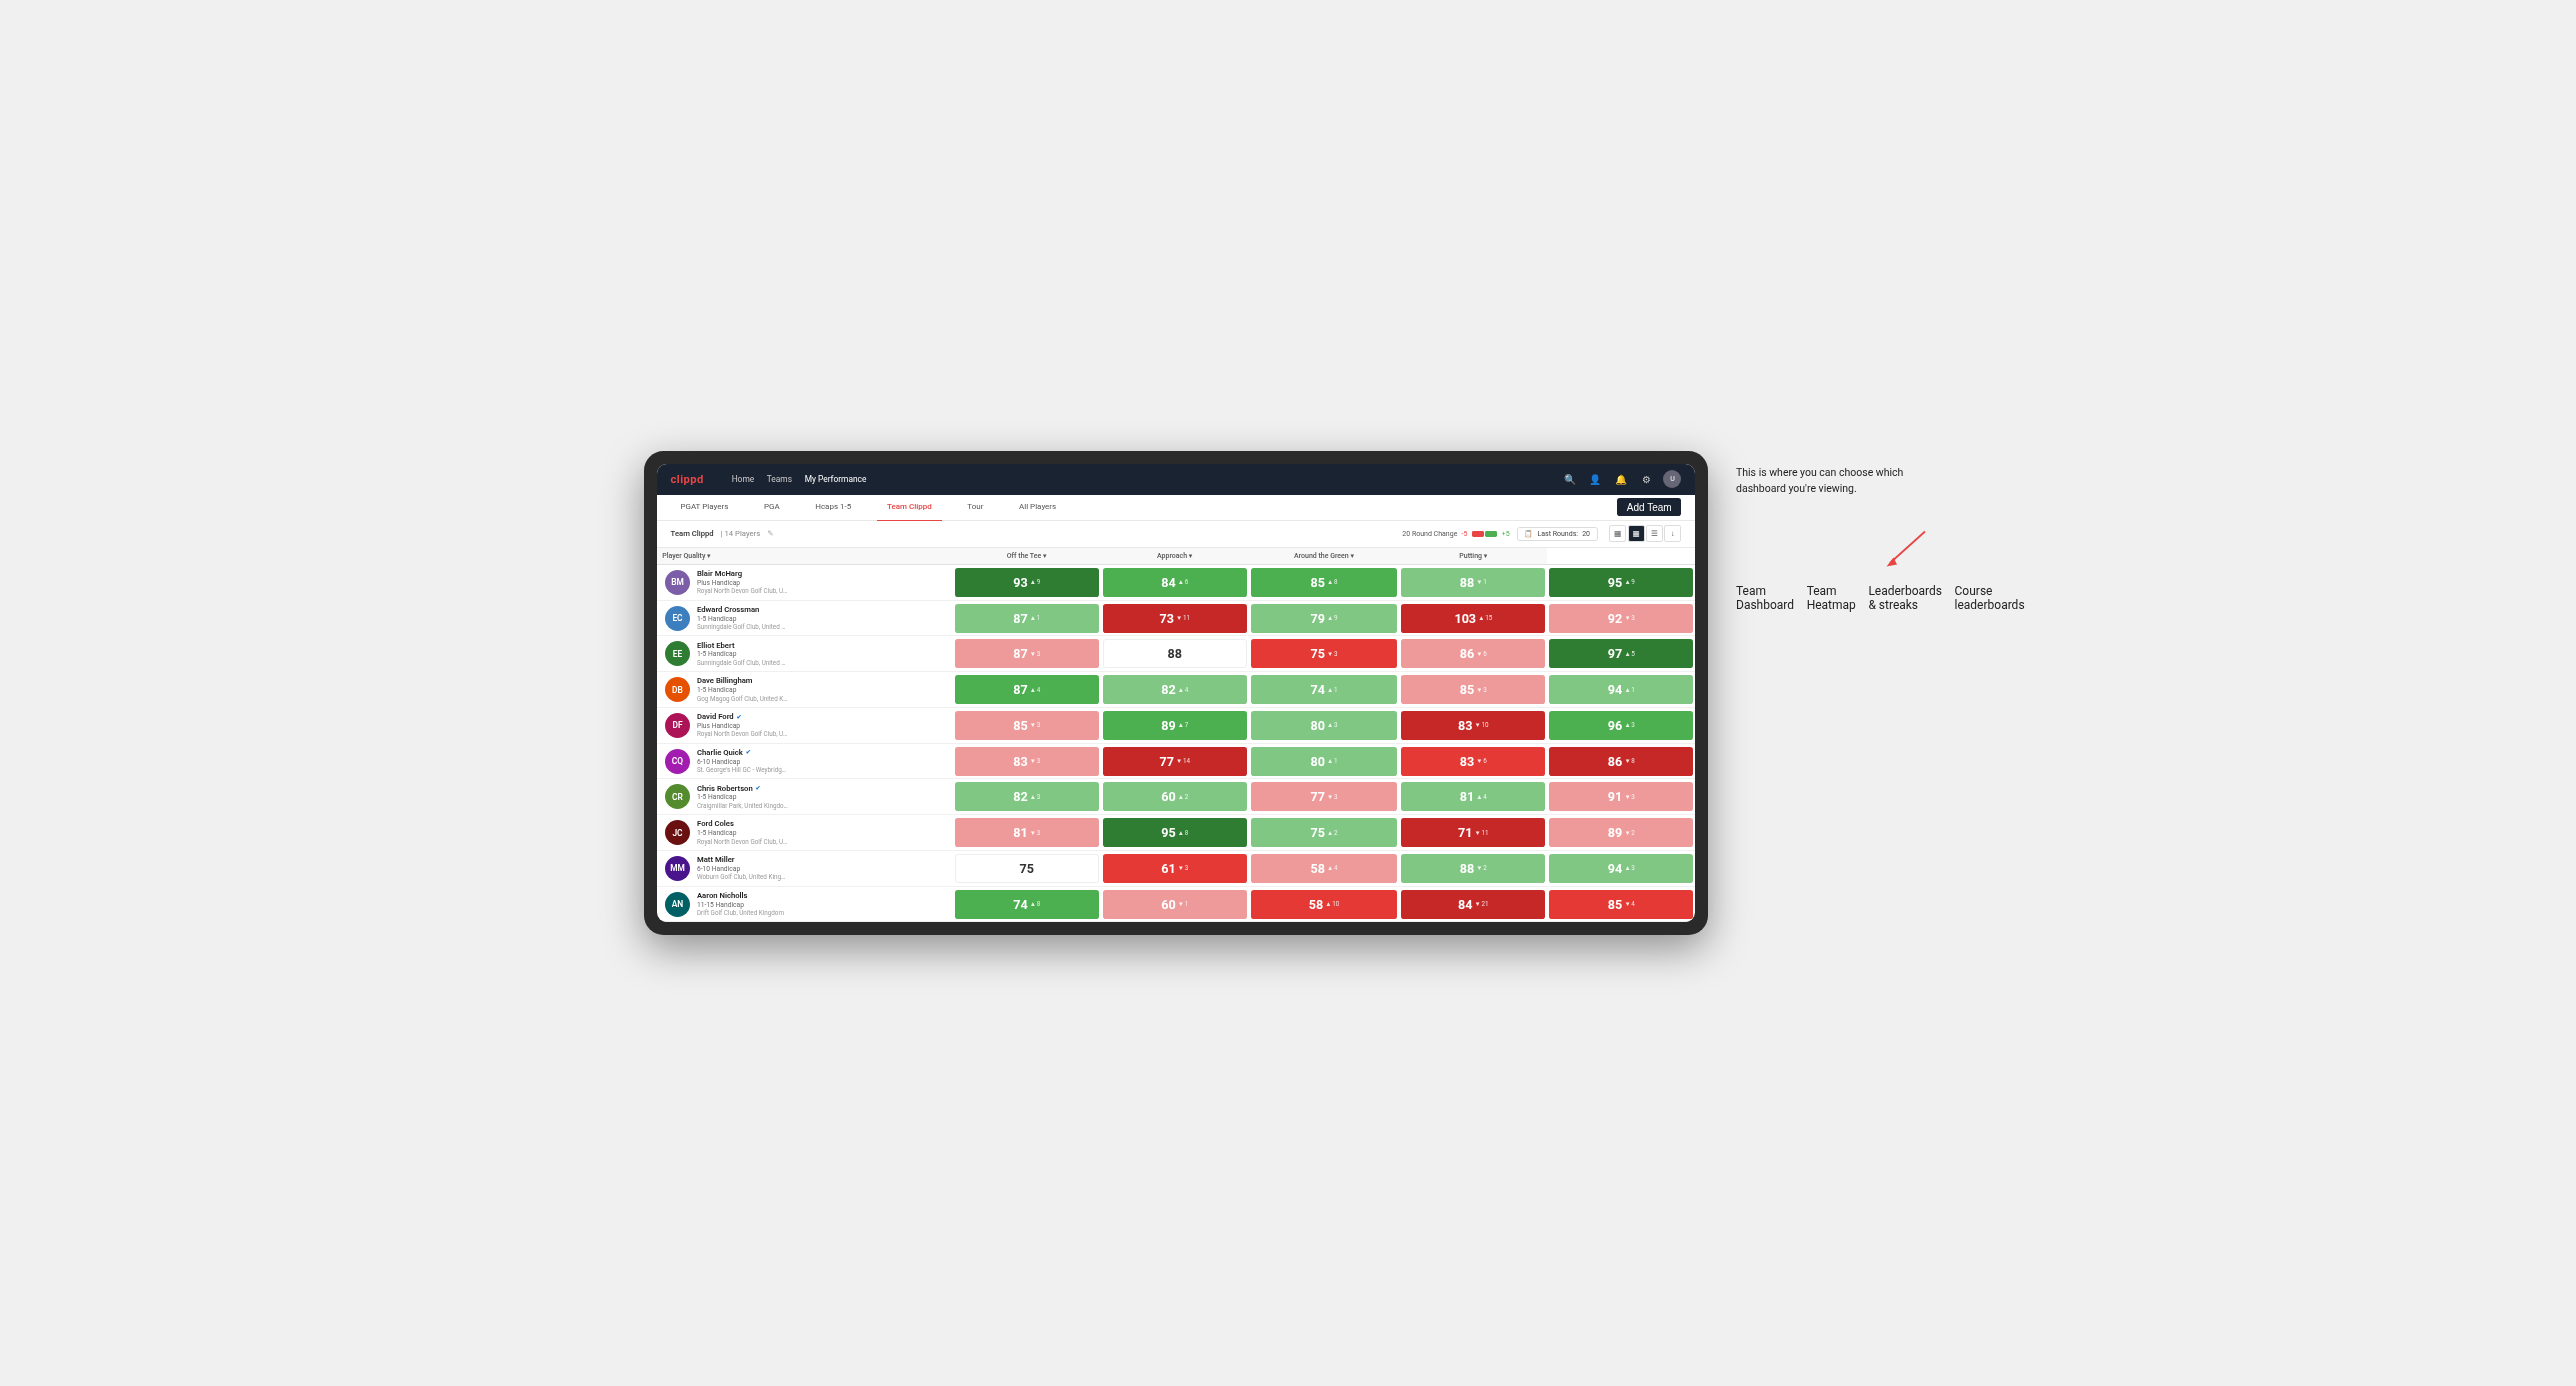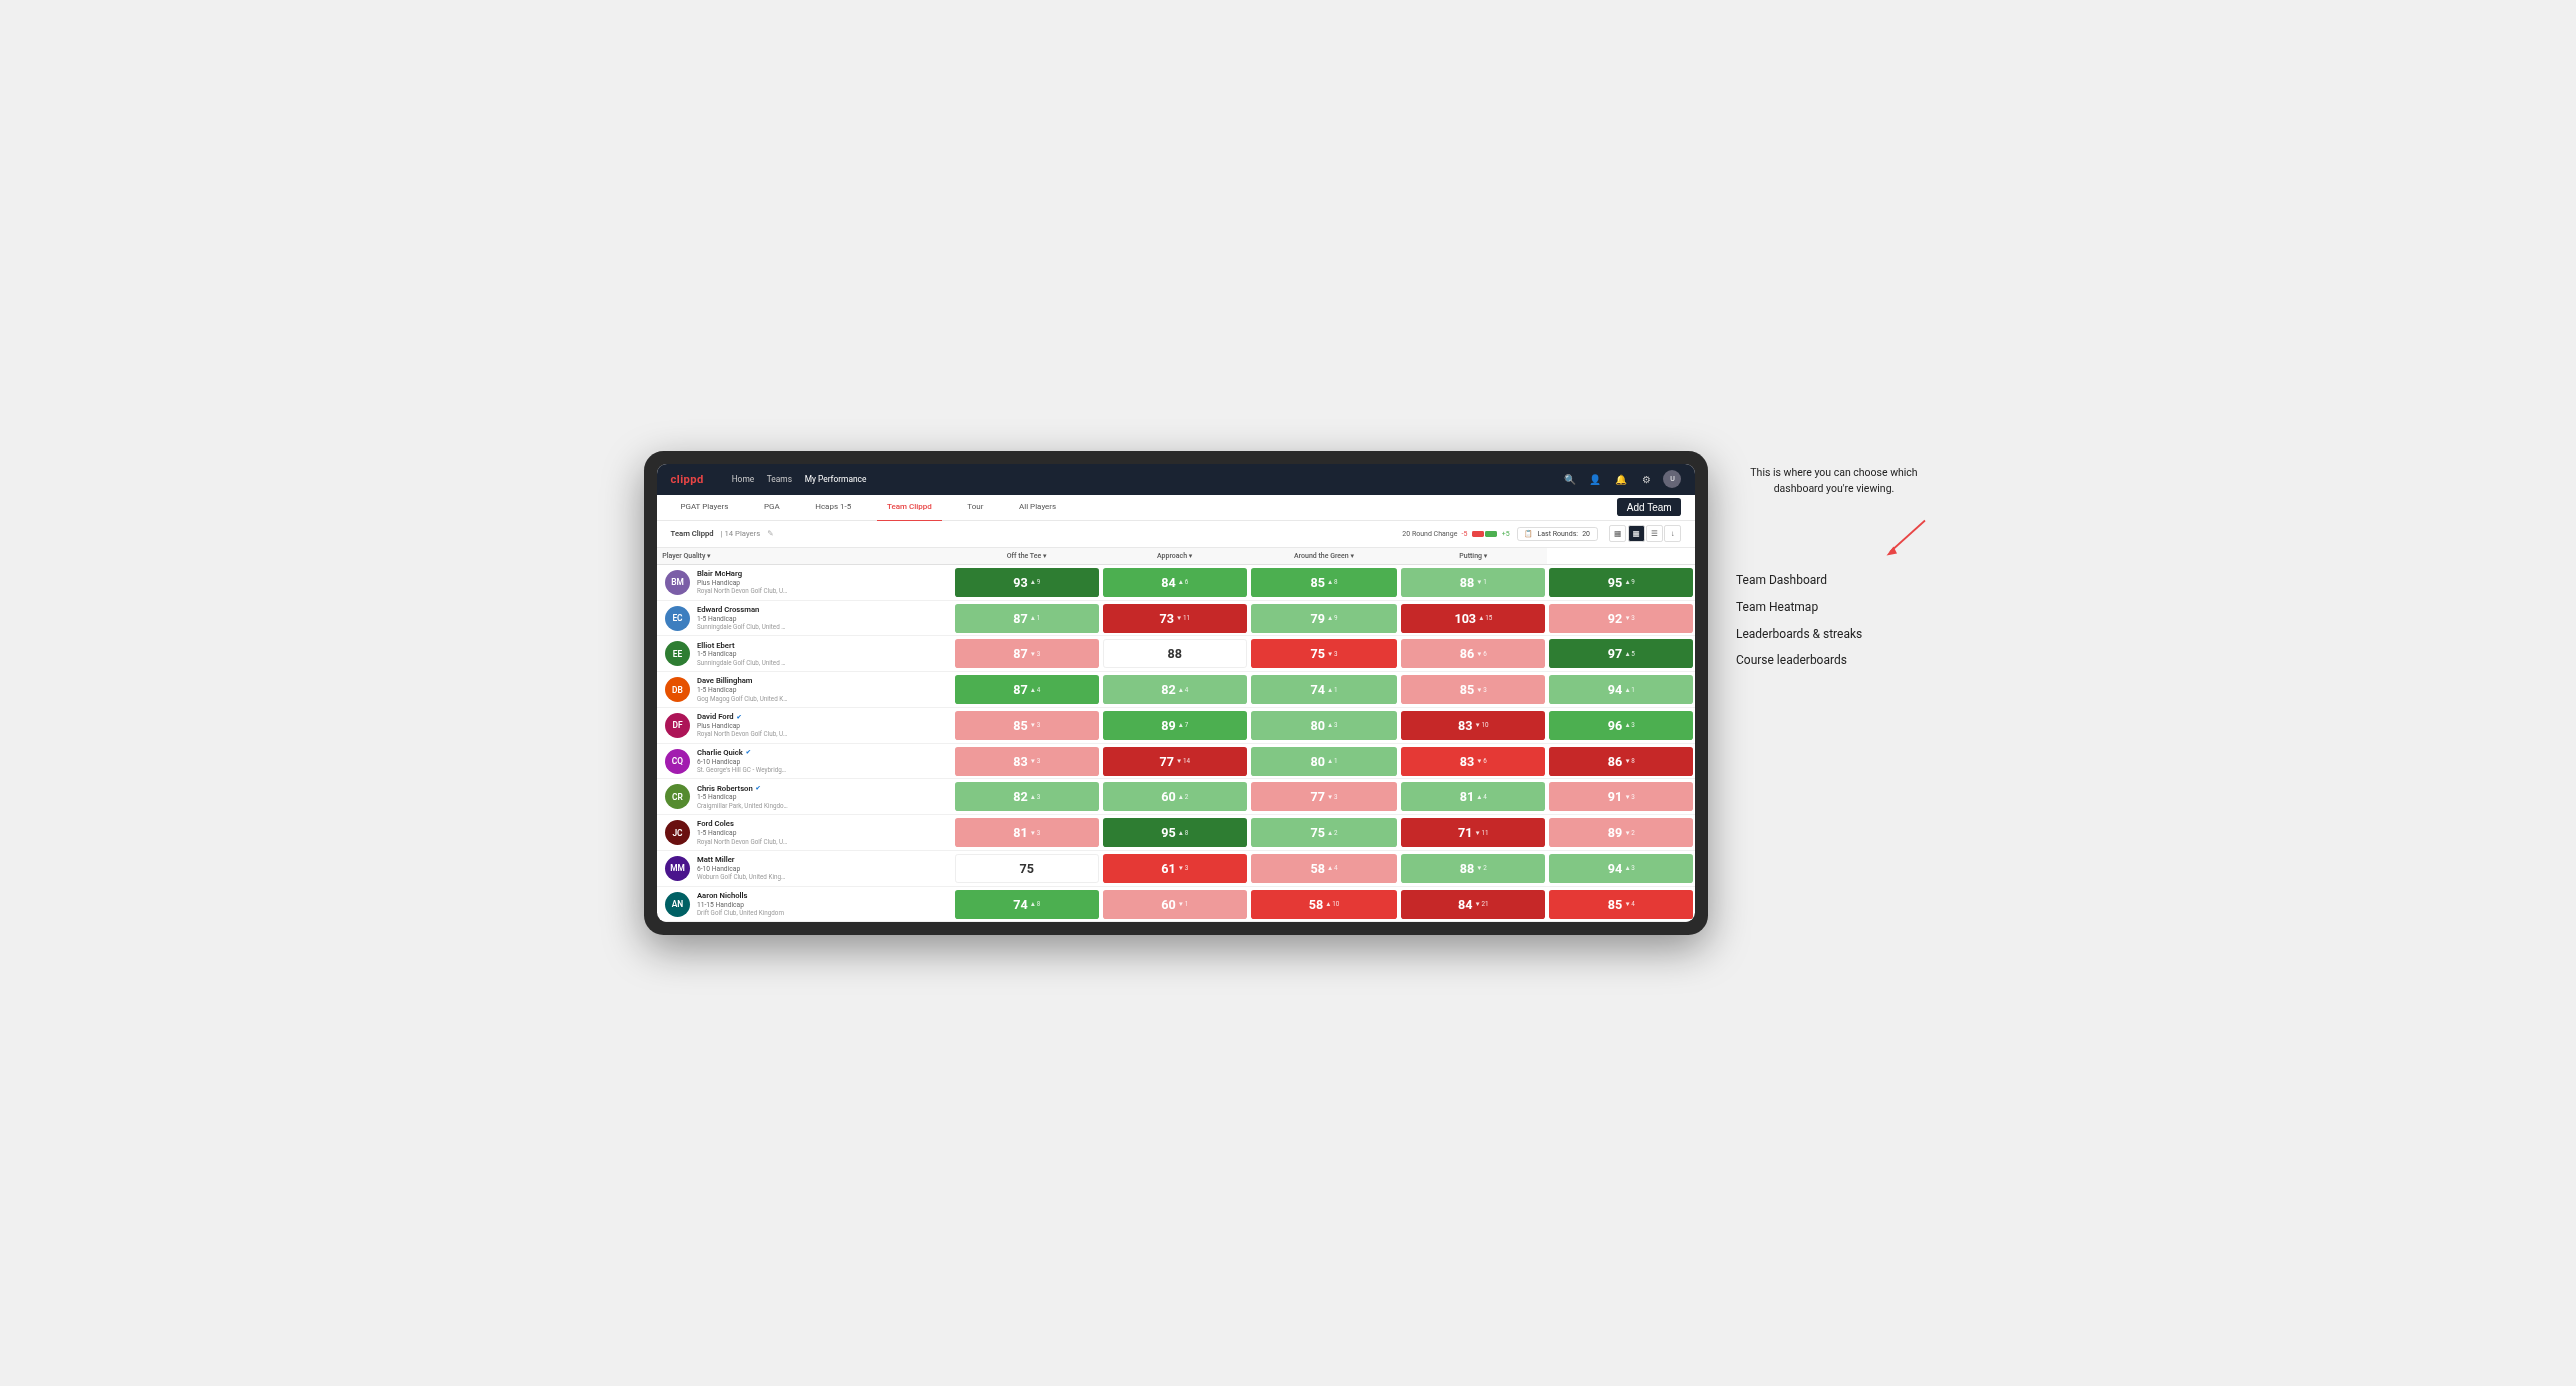--- a/index.html
+++ b/index.html
@@ -335,33 +335,32 @@
     .annotation-panel {
       width: 196px;
       flex-shrink: 0;
       padding-top: 14px;
     }
 
     .annotation-text {
       font-size: 10.5px;
       color: #222;
       line-height: 1.5;
-      margin-bottom: 21px;
-      text-align: center;
+      margin-bottom: 32px;
     }
 
     .arrow-annotation {
       display: flex;
       justify-content: flex-end;
       margin-bottom: 14px;
     }
 
     .dashboard-options {
       display: flex;
-      flex-direction: column;
+      flex-direction: row;
       gap: 12.6px;
       margin-top: 7px;
     }
 
     .dashboard-option {
       font-size: 12px;
       color: #222;
       font-weight: 400;
     }
 

